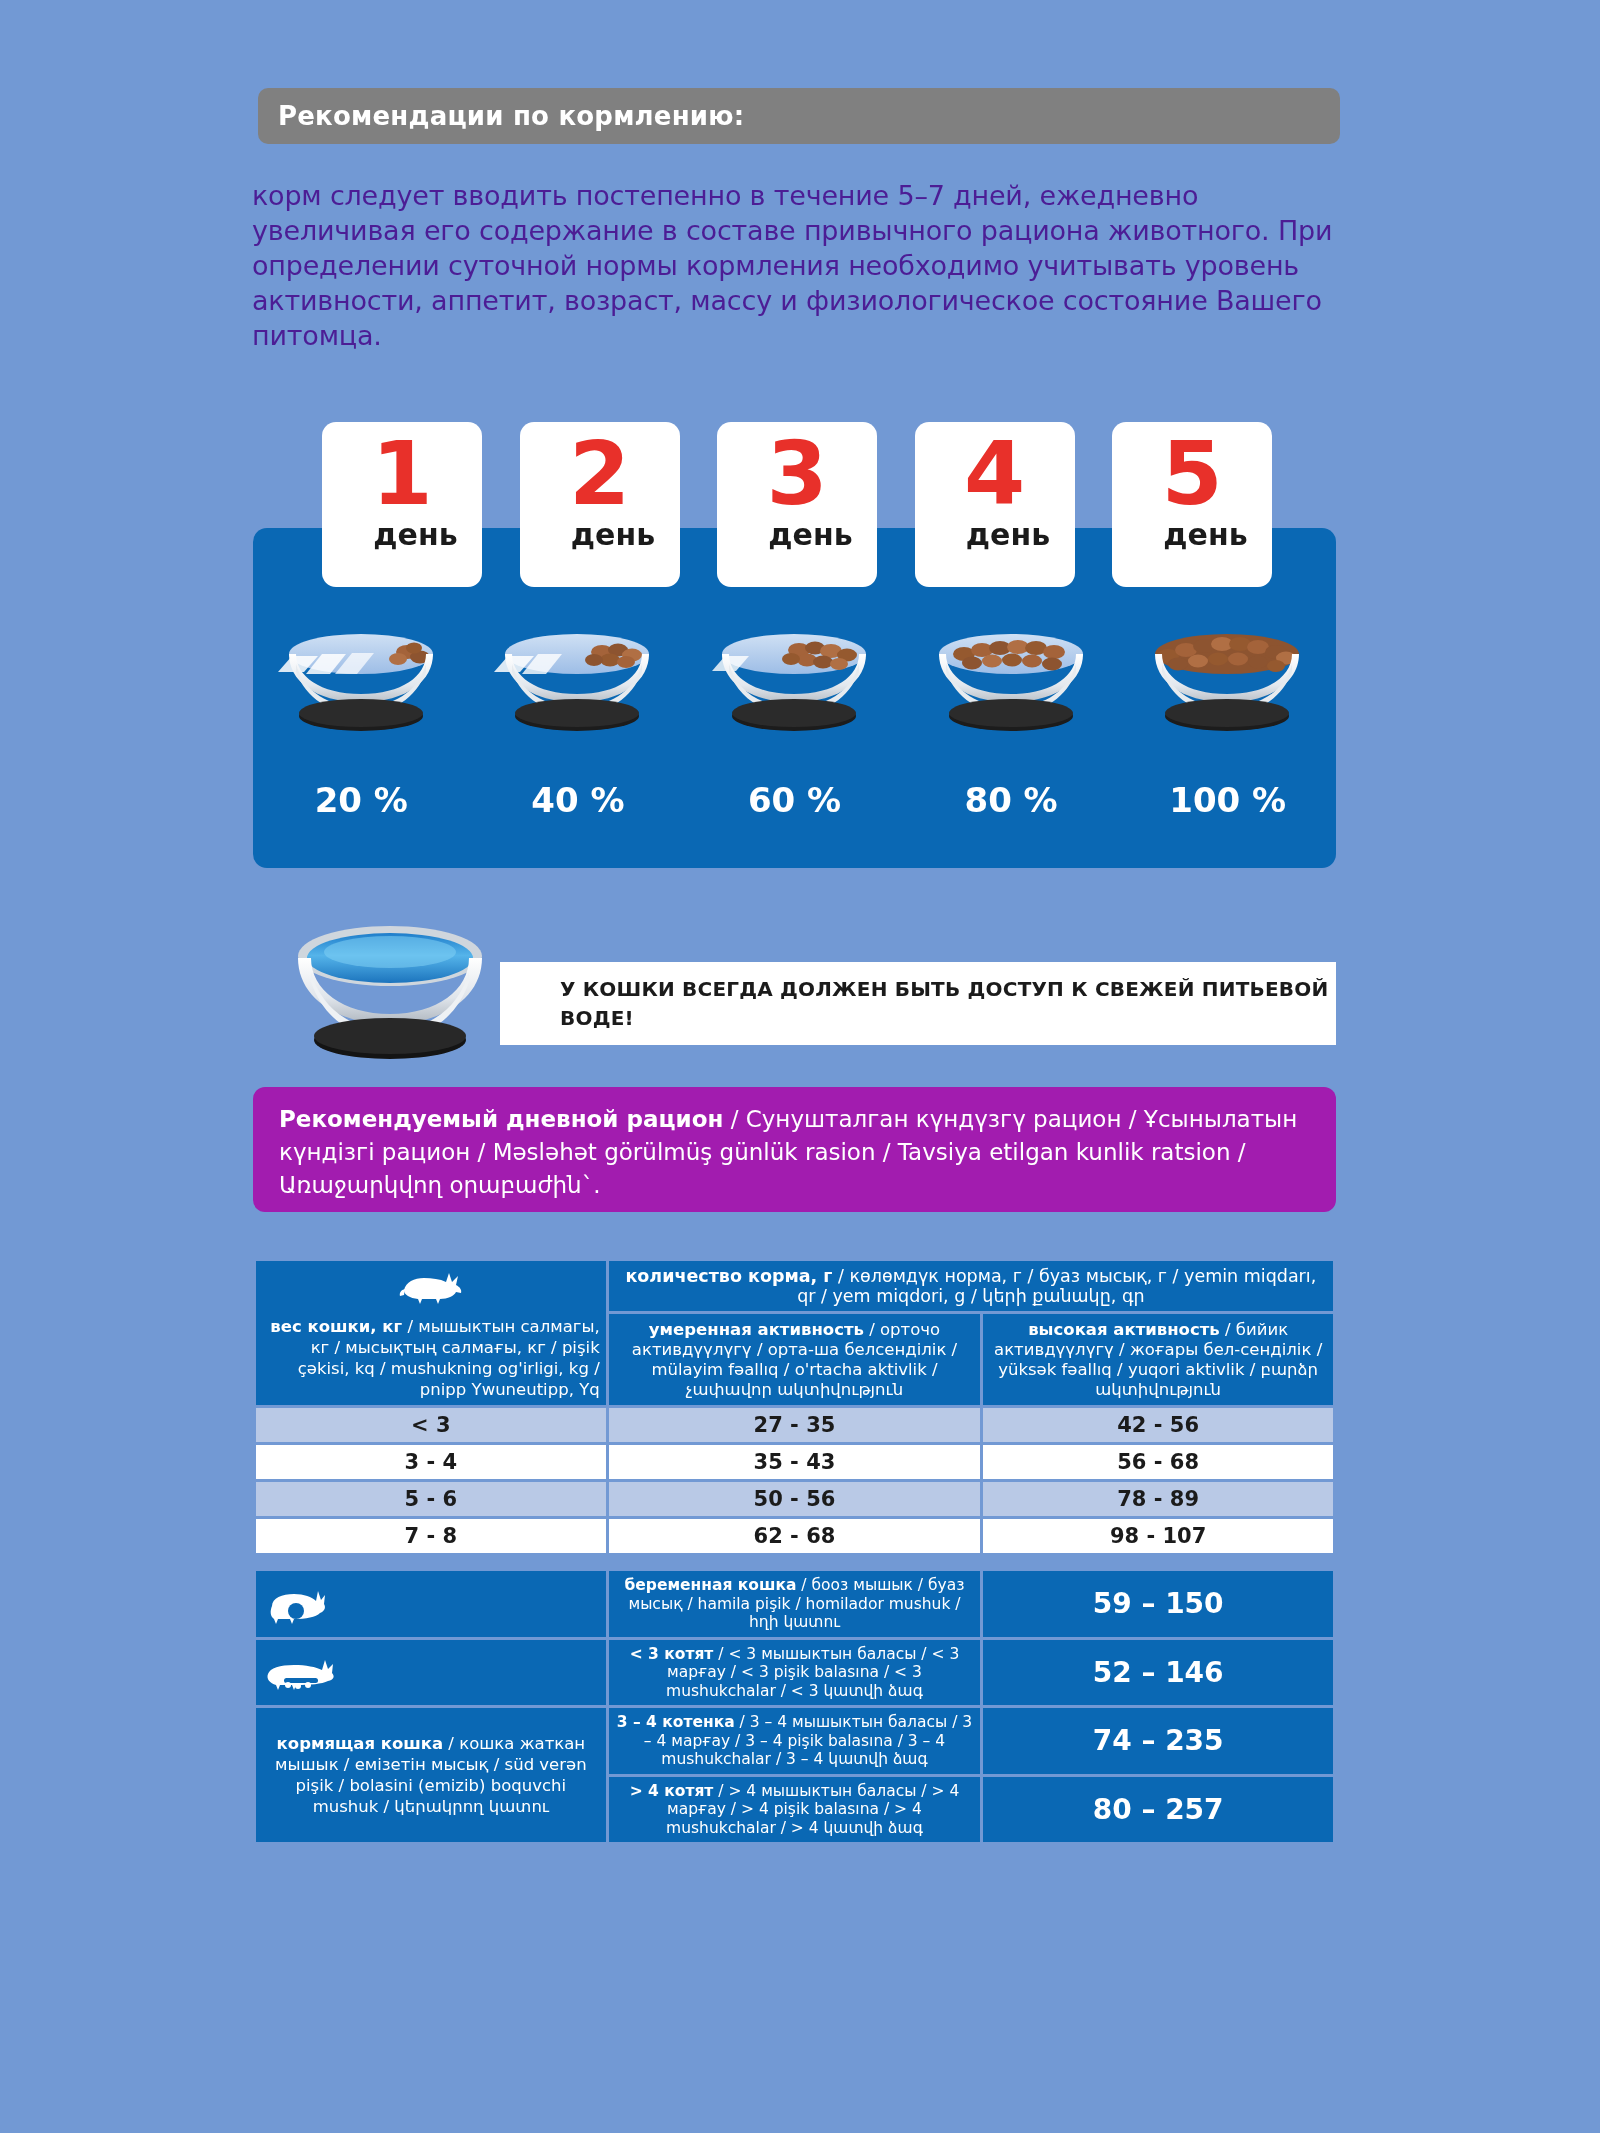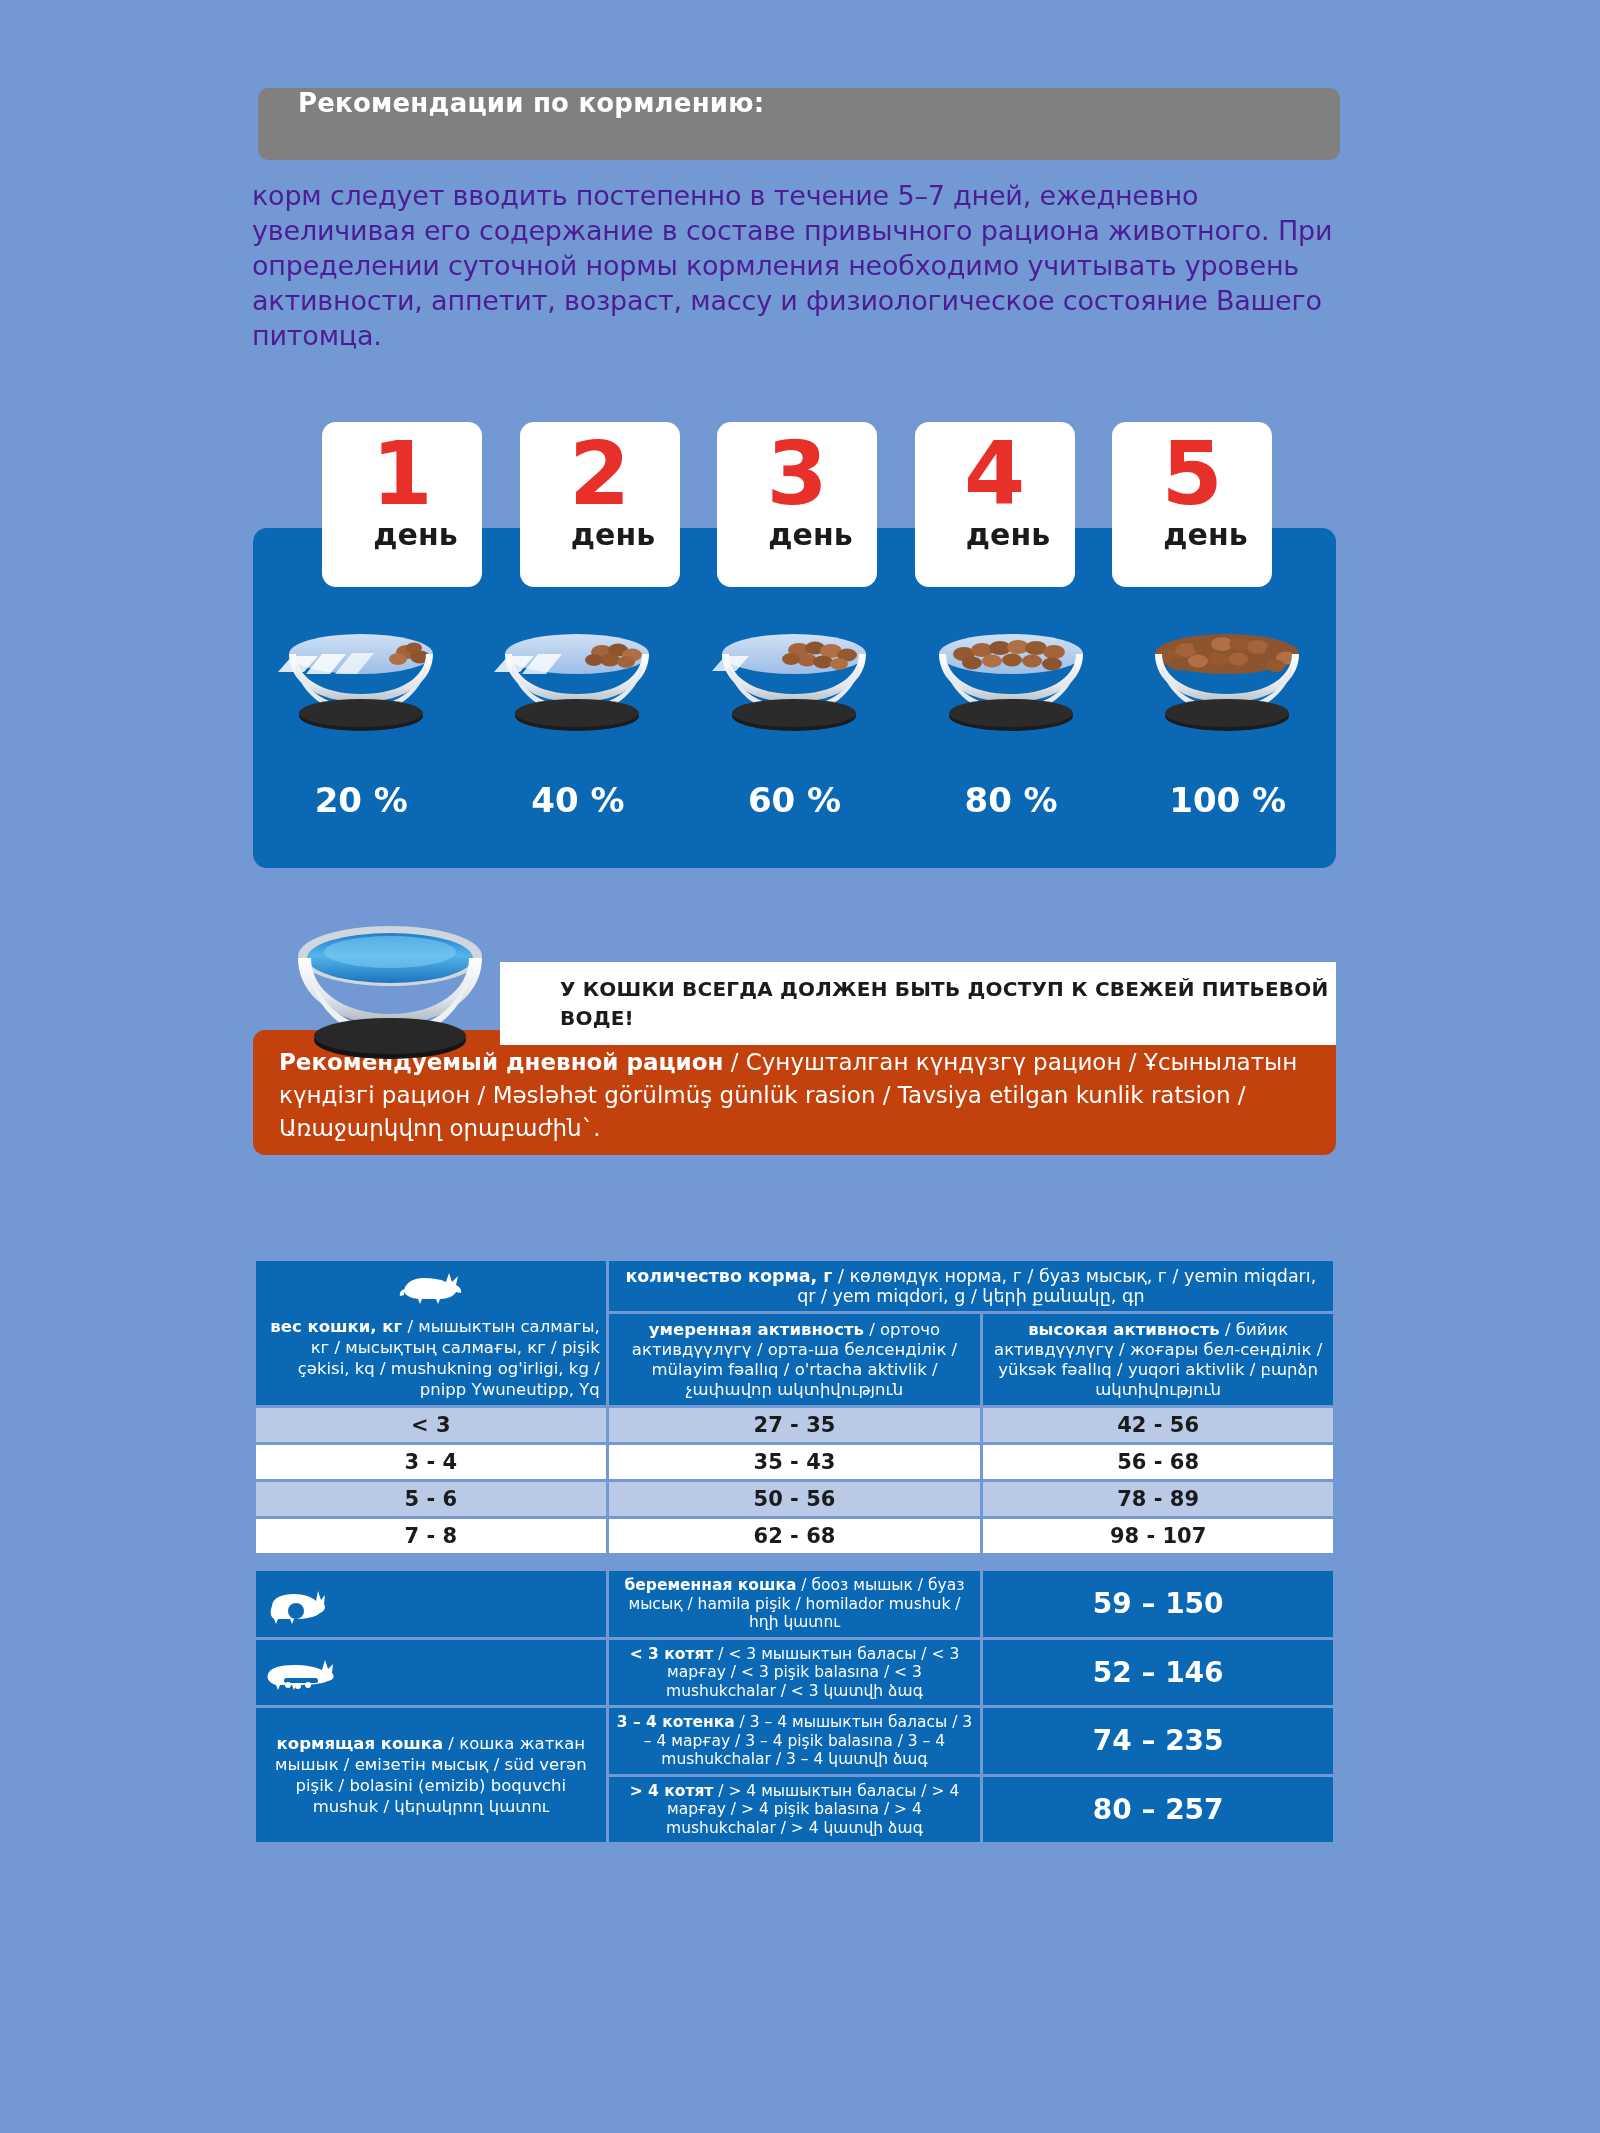--- a/index.html
+++ b/index.html
@@ -20,25 +20,26 @@
     width: 1600px;
     height: 2133px;
   }
 
   
   .title-bar {
     position: absolute;
     left: 258px;
     top: 88px;
     width: 1082px;
-    height: 72px;
+    height: 56px;
     background: #808080;
     border-radius: 10px;
     display: flex;
-    padding-left: 40px;
+    align-items: center;
+    padding-left: 20px;
     box-sizing: border-box;
   }
   .title-bar-text {
     color: #ffffff;
     font-size: 26px;
     font-weight: bold;
     letter-spacing: 0.2px;
   }
 
   
@@ -161,24 +162,24 @@
     top: 910px;
     width: 270px;
     height: 155px;
     z-index: 3;
   }
 
   
   .ration-block {
     position: absolute;
     left: 253px;
-    top: 1030px;
+    top: 1087px;
     width: 1083px;
     height: 125px;
-    background: #c2410c;
+    background: #a21caf;
     border-radius: 12px;
     box-sizing: border-box;
     padding: 16px 26px 0 26px;
   }
   .ration-text {
     color: #ffffff;
     font-size: 23px;
     line-height: 33px;
   }
   .ration-text b { font-weight: bold; }

